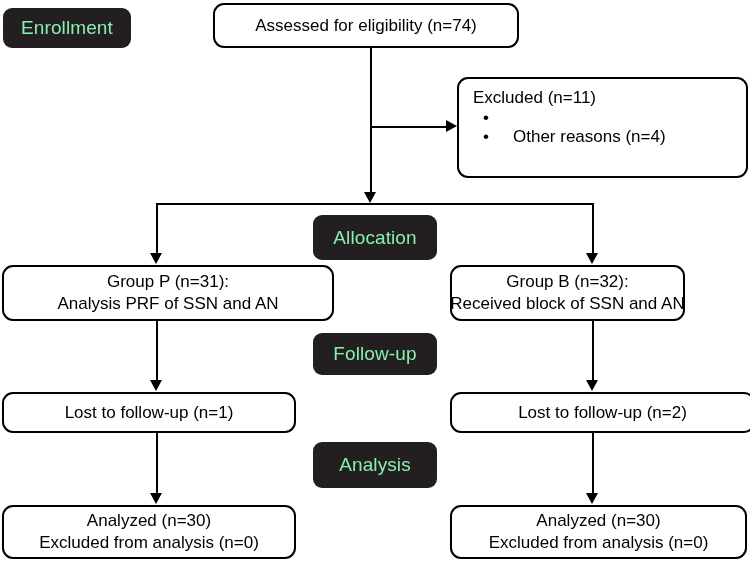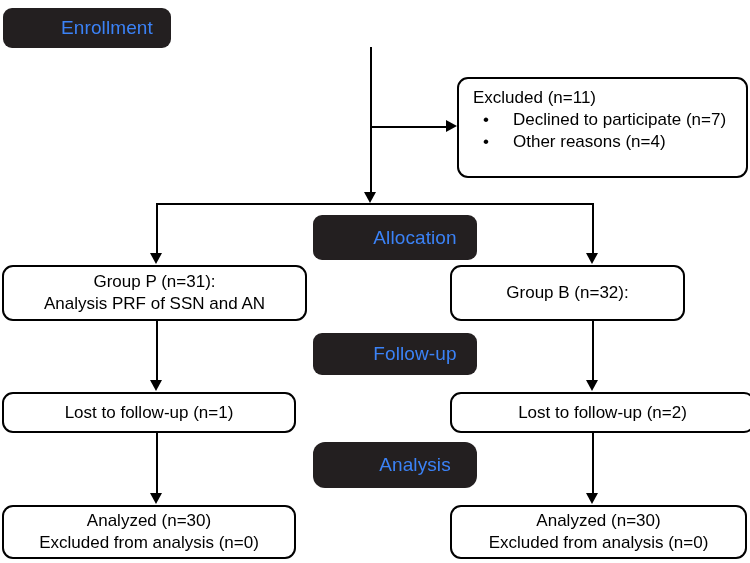--- a/index.html
+++ b/index.html
@@ -14,28 +14,27 @@
     background: #ffffff;
     font-family: "Liberation Sans", sans-serif;
     overflow: hidden;
   }
 
   
   .stage-pill {
     position: absolute;
     background: #231f20;
     border-radius: 9px;
-    color: #3b82f6;
+    color: #86efac;
     display: flex;
     align-items: center;
     justify-content: center;
     font-size: 19px;
     letter-spacing: 0.1px;
     z-index: 5;
-    padding-left: 40px;
   }
 
   
   .flow-box {
     position: absolute;
     background: #ffffff;
     border: 2.2px solid #000000;
     border-radius: 11px;
     box-sizing: border-box;
     display: flex;
@@ -111,21 +110,21 @@
   </div>
 
   <div class="stage-pill" style="left:313px; top:333px; width:124px; height:42px;">
     <span>Follow-up</span>
   </div>
 
   <div class="stage-pill" style="left:313px; top:215px; width:124px; height:45px;">
     <span>Allocation</span>
   </div>
 
-  <div class="stage-pill" style="left:313px; top:442px; width:124px; height:46px;border-radius:12px;">
+  <div class="stage-pill" style="left:313px; top:442px; width:124px; height:46px;">
     <span>Analysis</span>
   </div>
 
   <div class="vline" style="left:370px; top:47px; height:152px;"></div>
   <div class="arrow-down" style="left:364px; top:192px;"></div>
 
   <div class="hline" style="left:370px; top:126px; width:77px;"></div>
   <div class="arrow-right" style="left:446px; top:120px;"></div>
 
   <div class="hline" style="left:156px; top:203px; width:436px;"></div>
@@ -141,40 +140,43 @@
 
   <div class="vline" style="left:592px; top:320px; height:63px;"></div>
   <div class="arrow-down" style="left:586px; top:380px;"></div>
 
   <div class="vline" style="left:156px; top:432px; height:64px;"></div>
   <div class="arrow-down" style="left:150px; top:493px;"></div>
 
   <div class="vline" style="left:592px; top:432px; height:64px;"></div>
   <div class="arrow-down" style="left:586px; top:493px;"></div>
 
+  <div class="flow-box" style="left:213px; top:3px; width:306px; height:45px;">
+    <span class="line">Assessed for eligibility (n=74)</span>
+  </div>
 
   <div class="flow-box left-align" style="left:457px; top:77px; width:291px; height:101px;">
     <span class="line">Excluded (n=11)</span>
     <div class="bullet-row">
       <span class="bullet-dot">•</span>
-      <span>Declined to participate (n=7)</span>
     </div>
     <div class="bullet-row">
       <span class="bullet-dot">•</span>
       <span>Other reasons (n=4)</span>
     </div>
   </div>
 
-  <div class="flow-box" style="left:2px; top:265px; width:305px; height:56px;">
+  <div class="flow-box" style="left:2px; top:265px; width:332px; height:56px;">
     <span class="line">Group P (n=31):</span>
     <span class="line">Analysis PRF of SSN and AN</span>
   </div>
 
   <div class="flow-box" style="left:450px; top:265px; width:235px; height:56px;">
     <span class="line">Group B (n=32):</span>
+    <span class="line">Received block of SSN and AN</span>
   </div>
 
   <div class="flow-box" style="left:2px; top:392px; width:294px; height:41px;align-items:center;">
     <span class="line">Lost to follow-up (n=1)</span>
   </div>
 
   <div class="flow-box" style="left:450px; top:392px; width:305px; height:41px;">
     <span class="line">Lost to follow-up (n=2)</span>
   </div>
 

